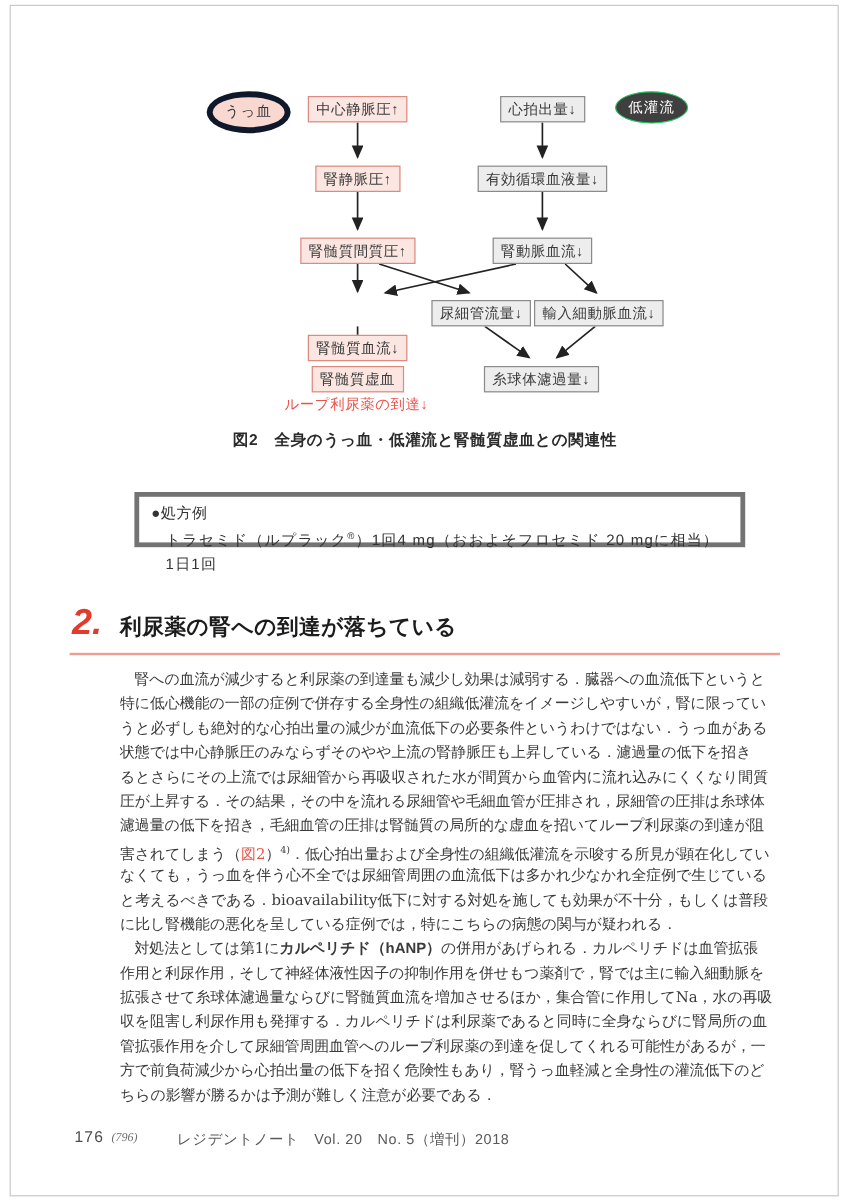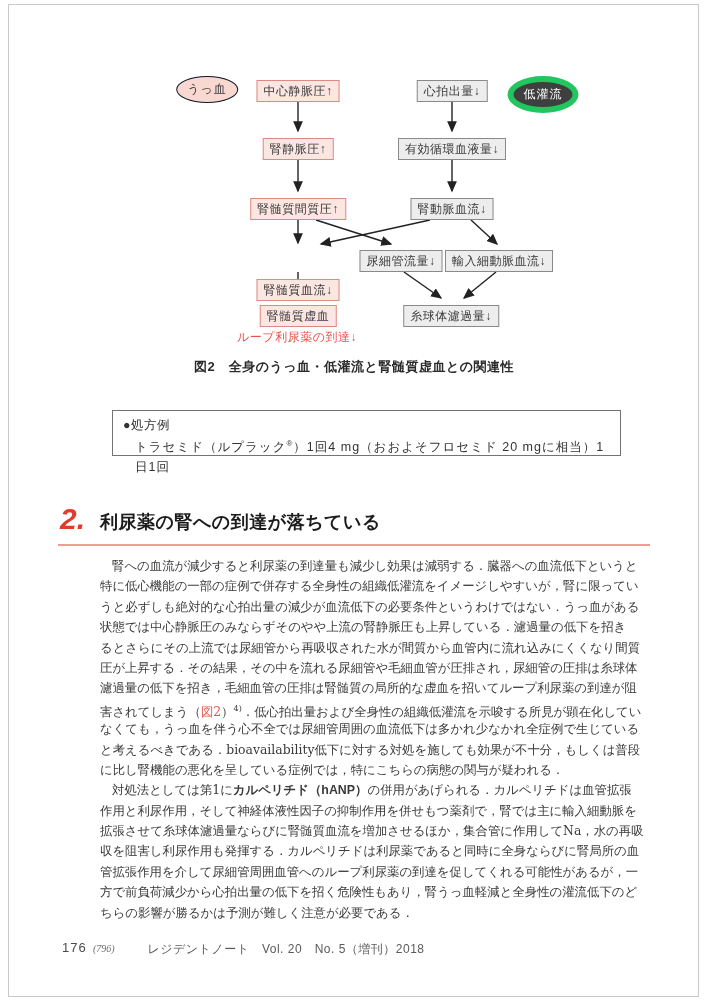--- a/index.html
+++ b/index.html
@@ -20,34 +20,34 @@
     font-size:12px;line-height:14px;padding:3px 6px;white-space:nowrap;
     border:1px solid;letter-spacing:.5px;
   }
   .node.pink{background:#fbe6e1;border-color:#dd8b80;color:#3a3a3a;}
   .node.gray{background:#ededed;border-color:#8a8a8a;color:#3a3a3a;}
   .ellipse{
     position:absolute;transform:translateX(-50%);
     font-size:12px;line-height:21px;padding:2px 10px;white-space:nowrap;
     border-radius:50%;letter-spacing:1px;
   }
-  .ellipse.pink{background:#f8d8d1;border:1px solid #0f172a;color:#3a3a3a;font-family:Liberation Serif, serif;}
-  .ellipse.dark{background:#3f3f3f;border:6px solid #22c55e;color:#ffffff;}
+  .ellipse.pink{background:#f8d8d1;border:5px solid #0f172a;color:#3a3a3a;font-family:Liberation Serif, serif;}
+  .ellipse.dark{background:#3f3f3f;border:1px solid #22c55e;color:#ffffff;}
   .flow-note{
     position:absolute;transform:translateX(-50%);
     font-size:12px;color:#e8534a;white-space:nowrap;letter-spacing:.5px;
   }
   .fig-caption{
     position:absolute;left:0;top:358px;width:708px;text-align:center;
     font-size:13px;font-weight:bold;color:#2b2b2b;letter-spacing:.5px;
   }
   
   .rx-box{
     position:absolute;left:112px;top:410px;width:509px;height:46px;
-    border:1px solid #737373;background:#fff;box-sizing:border-box;
+    border:4px solid #737373;background:#fff;box-sizing:border-box;
     padding:5px 10px;font-size:12.5px;color:#333;
   }
   .rx-head{line-height:18px;letter-spacing:.5px;}
   .rx-line{line-height:20px;padding-left:12px;letter-spacing:1px;}
   
   .sec{position:absolute;left:58px;top:500px;width:592px;height:46px;}
   .sec-num{
     position:absolute;left:2px;top:2px;
     font-size:30px;font-weight:bold;font-style:italic;color:#e23b2c;
     font-family:"Liberation Sans",sans-serif;

